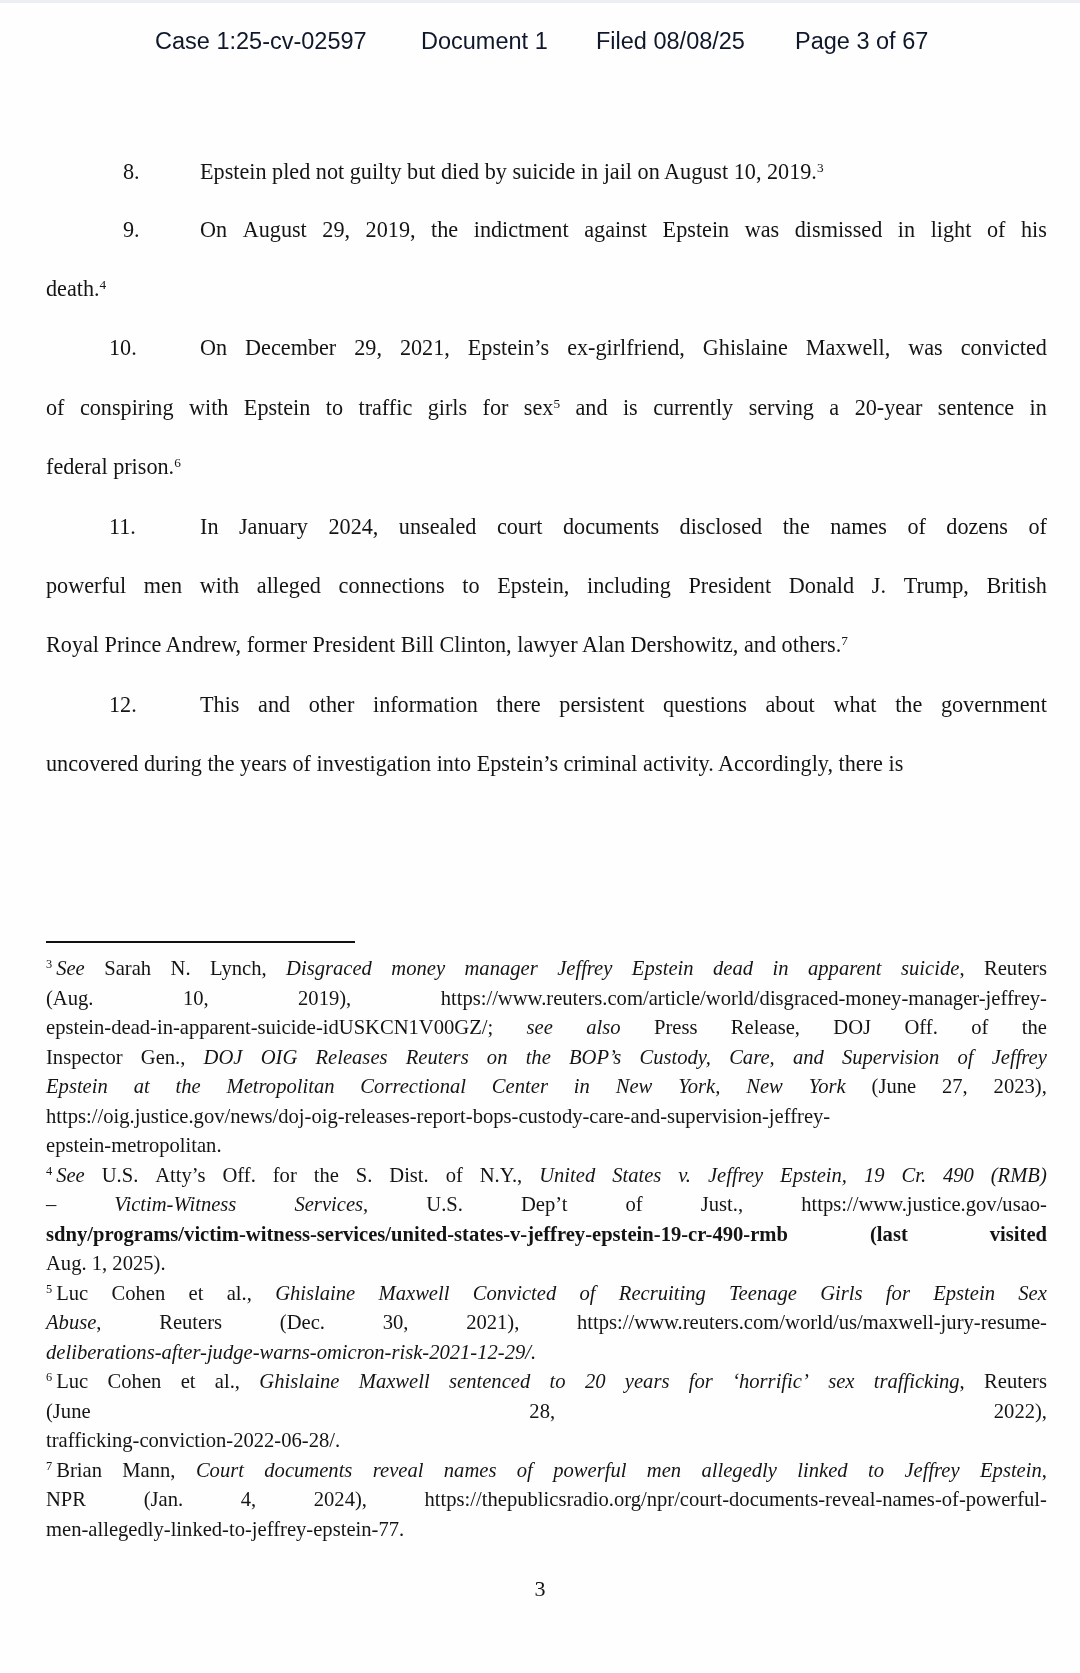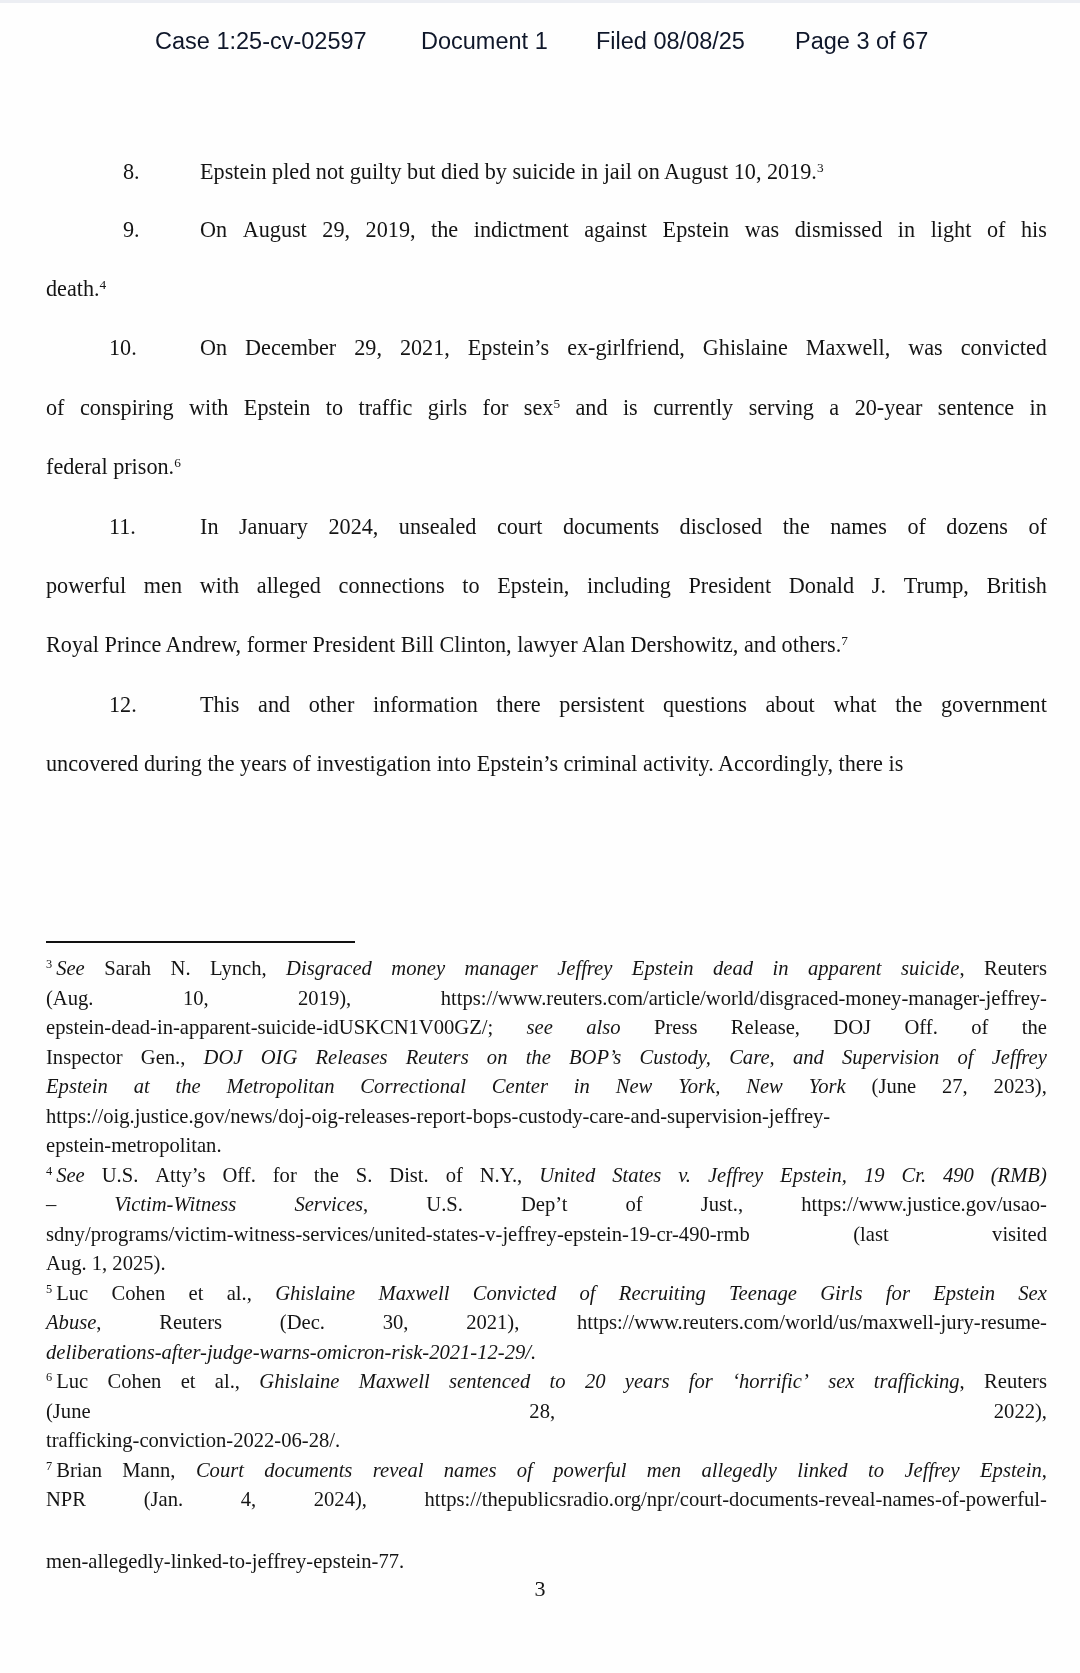--- a/index.html
+++ b/index.html
@@ -238,21 +238,21 @@
       <div class="line fn-line just" style="top: 1190px; left: 46px; width: 1001px;">
         <span><i>–</i></span>
         <span><i>Victim-Witness</i></span>
         <span><i>Services</i>,</span>
         <span>U.S.</span>
         <span>Dep’t</span>
         <span>of</span>
         <span>Just.,</span>
         <span>https://www.justice.gov/usao-</span>
       </div>
-      <div class="line fn-line just" style="top: 1219.5px; left: 46px; width: 1001px;">
+      <div class="line fn-line just" style="top: 1219.5px; left: 46px; width: 1001px; font-weight: bold;">
         <span>sdny/programs/victim-witness-services/united-states-v-jeffrey-epstein-19-cr-490-rmb</span>
         <span>(last</span>
         <span>visited</span>
       </div>
       <div class="line fn-line" style="top: 1249px; left: 46px;">Aug. 1, 2025).</div>
       <div class="line fn-line just" style="top: 1278.5px; left: 46px; width: 1001px;">
         <span><sup style="margin-right: 4px;">5</sup>Luc</span>
         <span>Cohen</span>
         <span>et</span>
         <span>al.,</span>
@@ -315,17 +315,17 @@
         <span><i>Jeffrey</i></span>
         <span><i>Epstein</i>,</span>
       </div>
       <div class="line fn-line just" style="top: 1485px; left: 46px; width: 1001px;">
         <span>NPR</span>
         <span>(Jan.</span>
         <span>4,</span>
         <span>2024),</span>
         <span>https://thepublicsradio.org/npr/court-documents-reveal-names-of-powerful-</span>
       </div>
-      <div class="line fn-line" style="top: 1514.5px; left: 46px; margin-top: 32px;">men-allegedly-linked-to-jeffrey-epstein-77.</div>
+      <div class="line fn-line" style="top: 1514.5px; left: 46px;">men-allegedly-linked-to-jeffrey-epstein-77.</div>
     </div>
 
   <div class="pagefoot">3</div>
 </div>
 
 </body></html>

